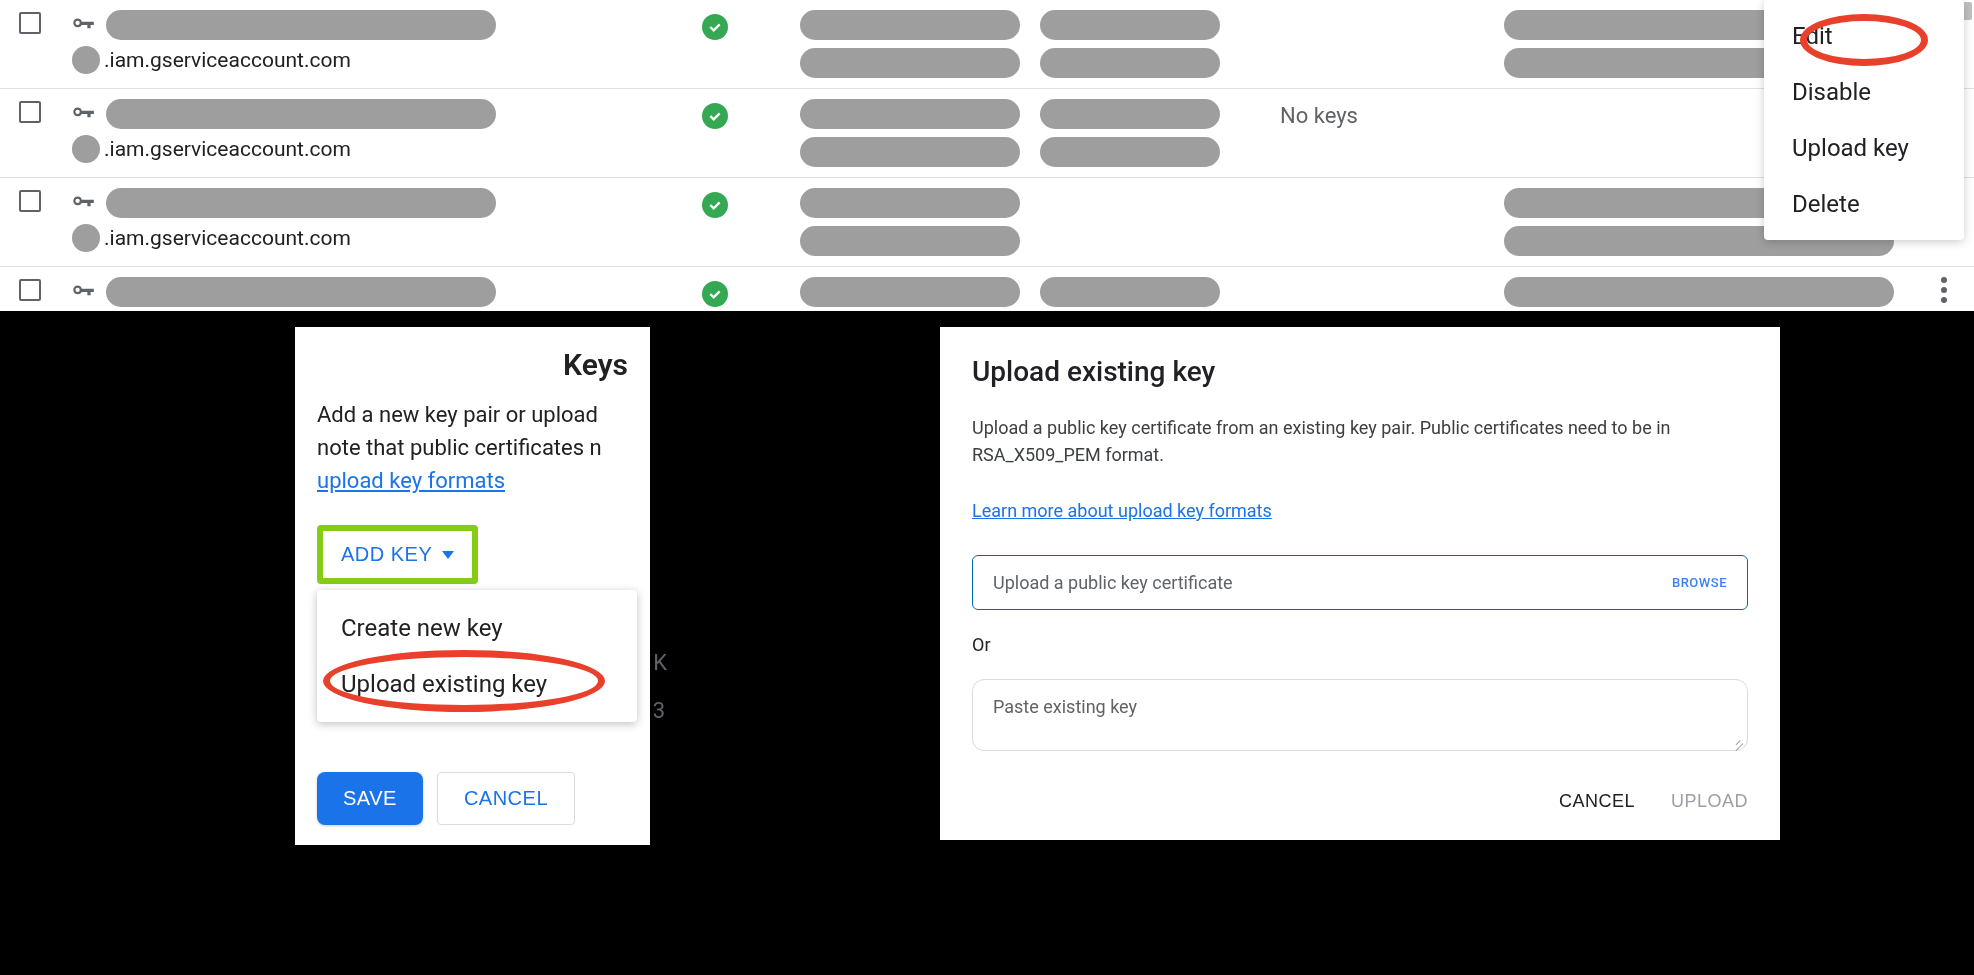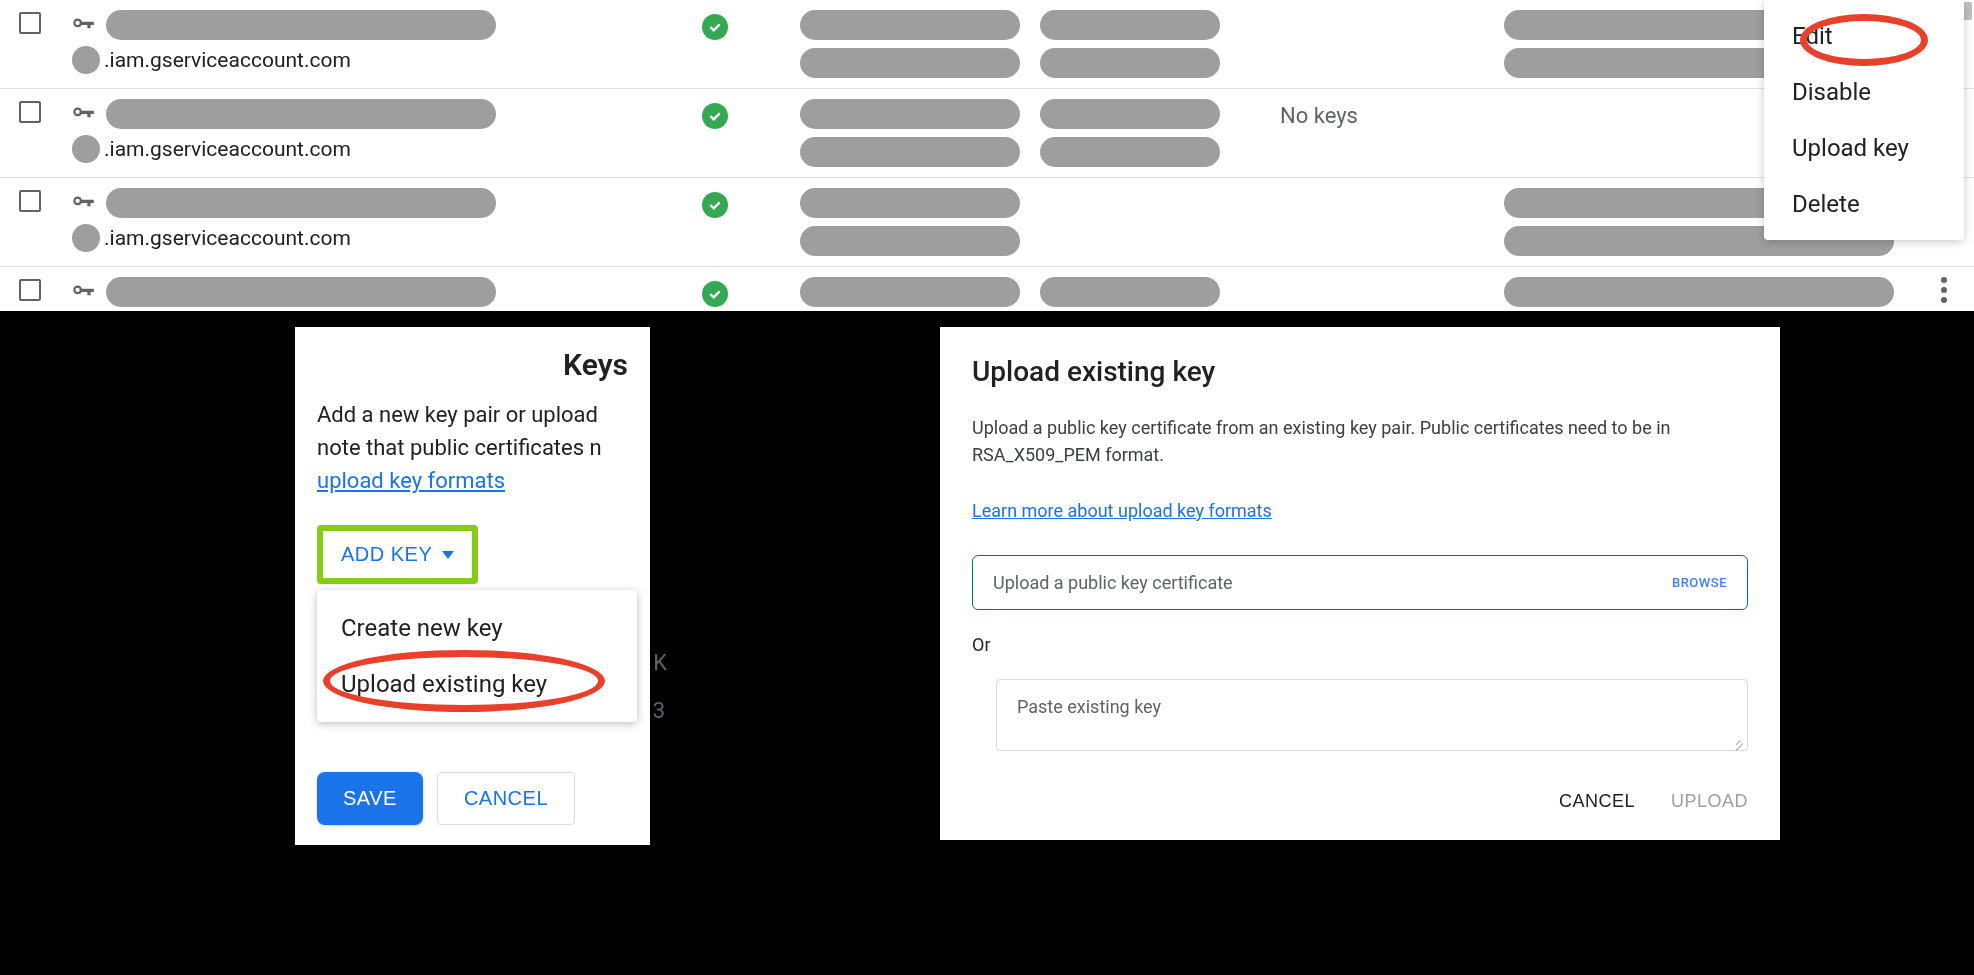--- a/index.html
+++ b/index.html
@@ -55,21 +55,21 @@
 .btn-cancel-outline { background: #fff; color: #1a73e8; border: 1px solid #dadce0; border-radius: 4px; padding: 14px 26px; font-size: 20px; font-weight: 500; letter-spacing: 0.5px; cursor: pointer; }
 
 .upload-panel { position: absolute; left: 940px; top: 16px; width: 840px; background: #fff; padding: 28px 32px; }
 .upload-title { font-size: 28px; font-weight: 500; color: #202124; margin-bottom: 26px; }
 .upload-desc { font-size: 18px; color: #3c4043; line-height: 1.5; margin-bottom: 32px; }
 .upload-link { color: #1a73e8; text-decoration: underline; font-size: 18px; display: inline-block; margin-bottom: 34px; }
 .upload-field { border: 1px solid #0369a1; border-radius: 6px; padding: 16px 20px; display: flex; align-items: center; justify-content: space-between; margin-bottom: 24px; }
 .upload-placeholder { font-size: 18px; color: #5f6368; }
 .browse-btn { color: #3b82f6; font-size: 13px; font-weight: 500; letter-spacing: 0.5px; cursor: pointer; }
 .or-text { font-size: 18px; color: #202124; margin-bottom: 24px; }
-.paste-field { border: 1px solid #dadce0; border-radius: 4px; padding: 16px 20px; height: 72px; font-size: 18px; color: #5f6368; resize: both; position: relative; margin-bottom: 40px; margin-left: 24px; }
+.paste-field { border: 1px solid #dadce0; border-radius: 12px; padding: 16px 20px; height: 72px; font-size: 18px; color: #5f6368; resize: both; position: relative; margin-bottom: 40px; }
 .resize-handle { position: absolute; right: 4px; bottom: 4px; width: 12px; height: 12px; }
 .resize-handle::before, .resize-handle::after { content:''; position:absolute; background:#9e9e9e; height:1px; }
 .resize-handle::before { width: 10px; bottom: 2px; right: 0; transform: rotate(-45deg); transform-origin: right; }
 .resize-handle::after { width: 6px; bottom: 2px; right: 0; transform: rotate(-45deg) translateY(-4px); transform-origin: right; }
 .upload-actions { display: flex; justify-content: flex-end; gap: 36px; }
 .btn-text-cancel { background: none; border: none; font-size: 18px; font-weight: 500; color: #202124; letter-spacing: 0.5px; cursor: pointer; }
 .btn-text-upload { background: none; border: none; font-size: 18px; font-weight: 500; color: #9aa0a6; letter-spacing: 0.5px; cursor: pointer; }
 
 .scrollbar-thumb { position:absolute; right:2px; top:2px; width:18px; height:18px; background:#c0c0c0; border-radius:2px; }
 </style>

